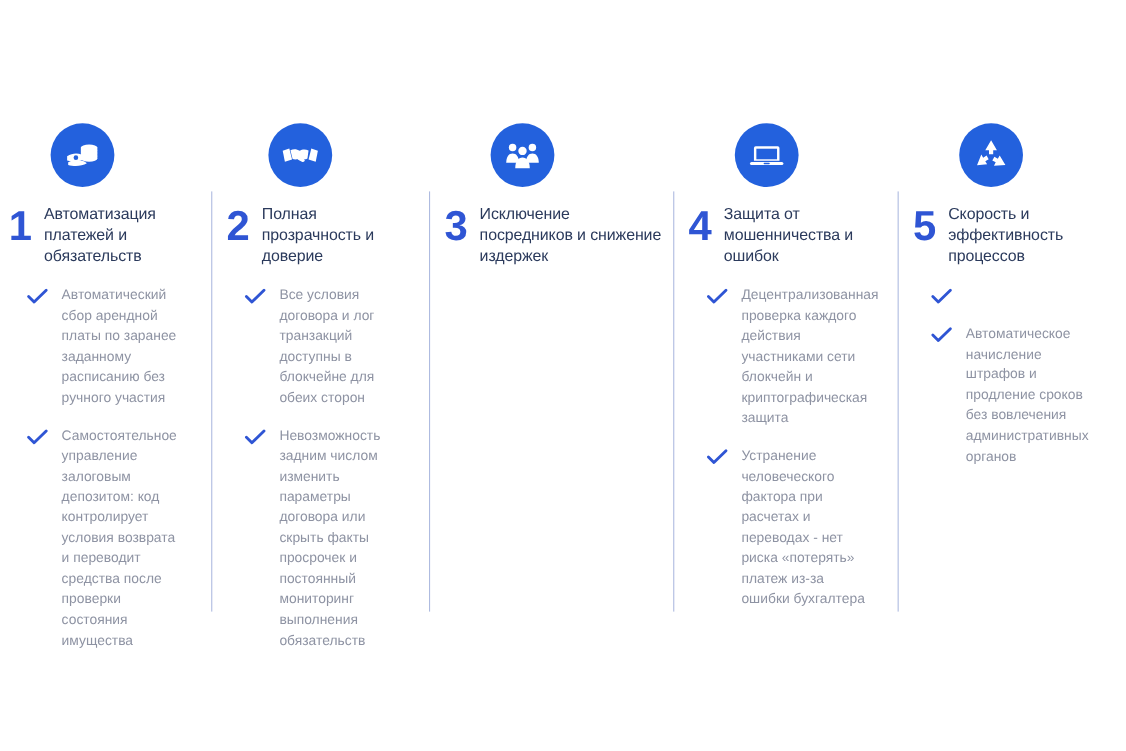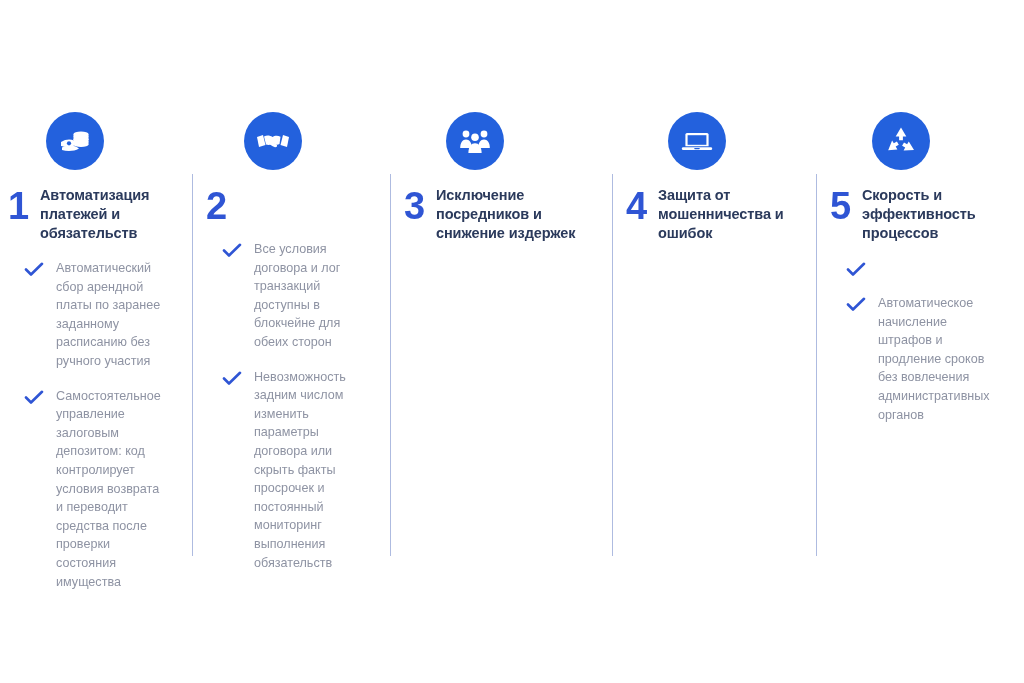--- a/index.html
+++ b/index.html
@@ -83,21 +83,21 @@
     font-weight: bold;
     color: #2f55d4;
     width: 32px;
     flex: 0 0 32px;
     text-align: left;
     margin-top: 2px;
   }
   .heading {
     font-size: 14.5px;
     line-height: 19px;
-    font-weight: bold;
+    font-weight: normal;
     color: #2b3a5c;
     flex: 1 1 auto;
     letter-spacing: -0.1px;
   }
 
   .bullets {
     margin: 16px;
     padding: 0;
     list-style: none;
   }
@@ -180,20 +180,21 @@
           <g fill="#ffffff">
             <path d="M2 14 L8 12 L10.5 22 L4 24 Z"></path>
             <path d="M34 14 L28 12 L25.5 22 L32 24 Z"></path>
             <path d="M9 13.5 C12 12, 15 12.5, 17.5 14 C19.5 12.8, 22.5 12.3, 25.5 13.8 L24.5 21 C22 22.5, 20 21.5, 18.5 20.2 C17 21.4, 14 22.6, 11 21.5 Z"></path>
             <path d="M13 19.5 C15 21.5, 17 23, 19.5 24 C21 24.6, 22.5 23.5, 22 22.2 C21.5 21, 19.5 20.2, 18 19.2 Z"></path>
           </g>
         </svg>
       </div>
       <div class="head-row">
         <div class="numeral">2</div>
+        <div class="heading">Полная прозрачность и доверие</div>
       </div>
       <ul class="bullets">
         <li class="bullet">
           <span class="check">
             <svg width="20" height="16" viewBox="0 0 20 16">
                 <path d="M2 7.5 L7 12.5 L18 1.8" fill="none" stroke="#2f55d4" stroke-width="2.6" stroke-linecap="round" stroke-linejoin="round"></path>
               </svg>
           </span>
           <span class="bullet-text">Все условия договора и лог транзакций доступны в блокчейне для обеих сторон</span>
         </li>
@@ -240,20 +241,36 @@
           </g>
           <rect x="7.6" y="11.2" width="18.8" height="9.6" fill="#2361dd"></rect>
           <rect x="14.2" y="23.9" width="5.6" height="1.4" rx="0.7" fill="#2361dd"></rect>
         </svg>
       </div>
       <div class="head-row">
         <div class="numeral">4</div>
         <div class="heading">Защита от мошенничества и ошибок</div>
       </div>
       <ul class="bullets">
+        <li class="bullet">
+          <span class="check">
+            <svg width="20" height="16" viewBox="0 0 20 16">
+                <path d="M2 7.5 L7 12.5 L18 1.8" fill="none" stroke="#2f55d4" stroke-width="2.6" stroke-linecap="round" stroke-linejoin="round"></path>
+              </svg>
+          </span>
+          <span class="bullet-text">Децентрализованная проверка каждого действия участниками сети блокчейн и криптографическая защита</span>
+        </li>
+        <li class="bullet">
+          <span class="check">
+            <svg width="20" height="16" viewBox="0 0 20 16">
+                <path d="M2 7.5 L7 12.5 L18 1.8" fill="none" stroke="#2f55d4" stroke-width="2.6" stroke-linecap="round" stroke-linejoin="round"></path>
+              </svg>
+          </span>
+          <span class="bullet-text">Устранение человеческого фактора при расчетах и переводах -  нет риска «потерять» платеж из-за ошибки бухгалтера</span>
+        </li>
       </ul>
     </div>
 
     <div class="col col-4">
       <div class="divider"></div>
       <div class="icon-badge">
         <svg width="34" height="34" viewBox="0 0 34 34" aria-hidden="true">
           <g fill="#ffffff">
             <path d="M17 3.4 L22.3 12.6 L18.9 12.6 L18.9 16.2 L15.1 16.2 L15.1 12.6 L11.7 12.6 Z"></path>
             <path d="M4.2 26.2 L8.1 16.4 L9.8 19.3 L12.9 17.4 L14.8 20.7 L11.7 22.5 L13.4 25.4 Z"></path>

